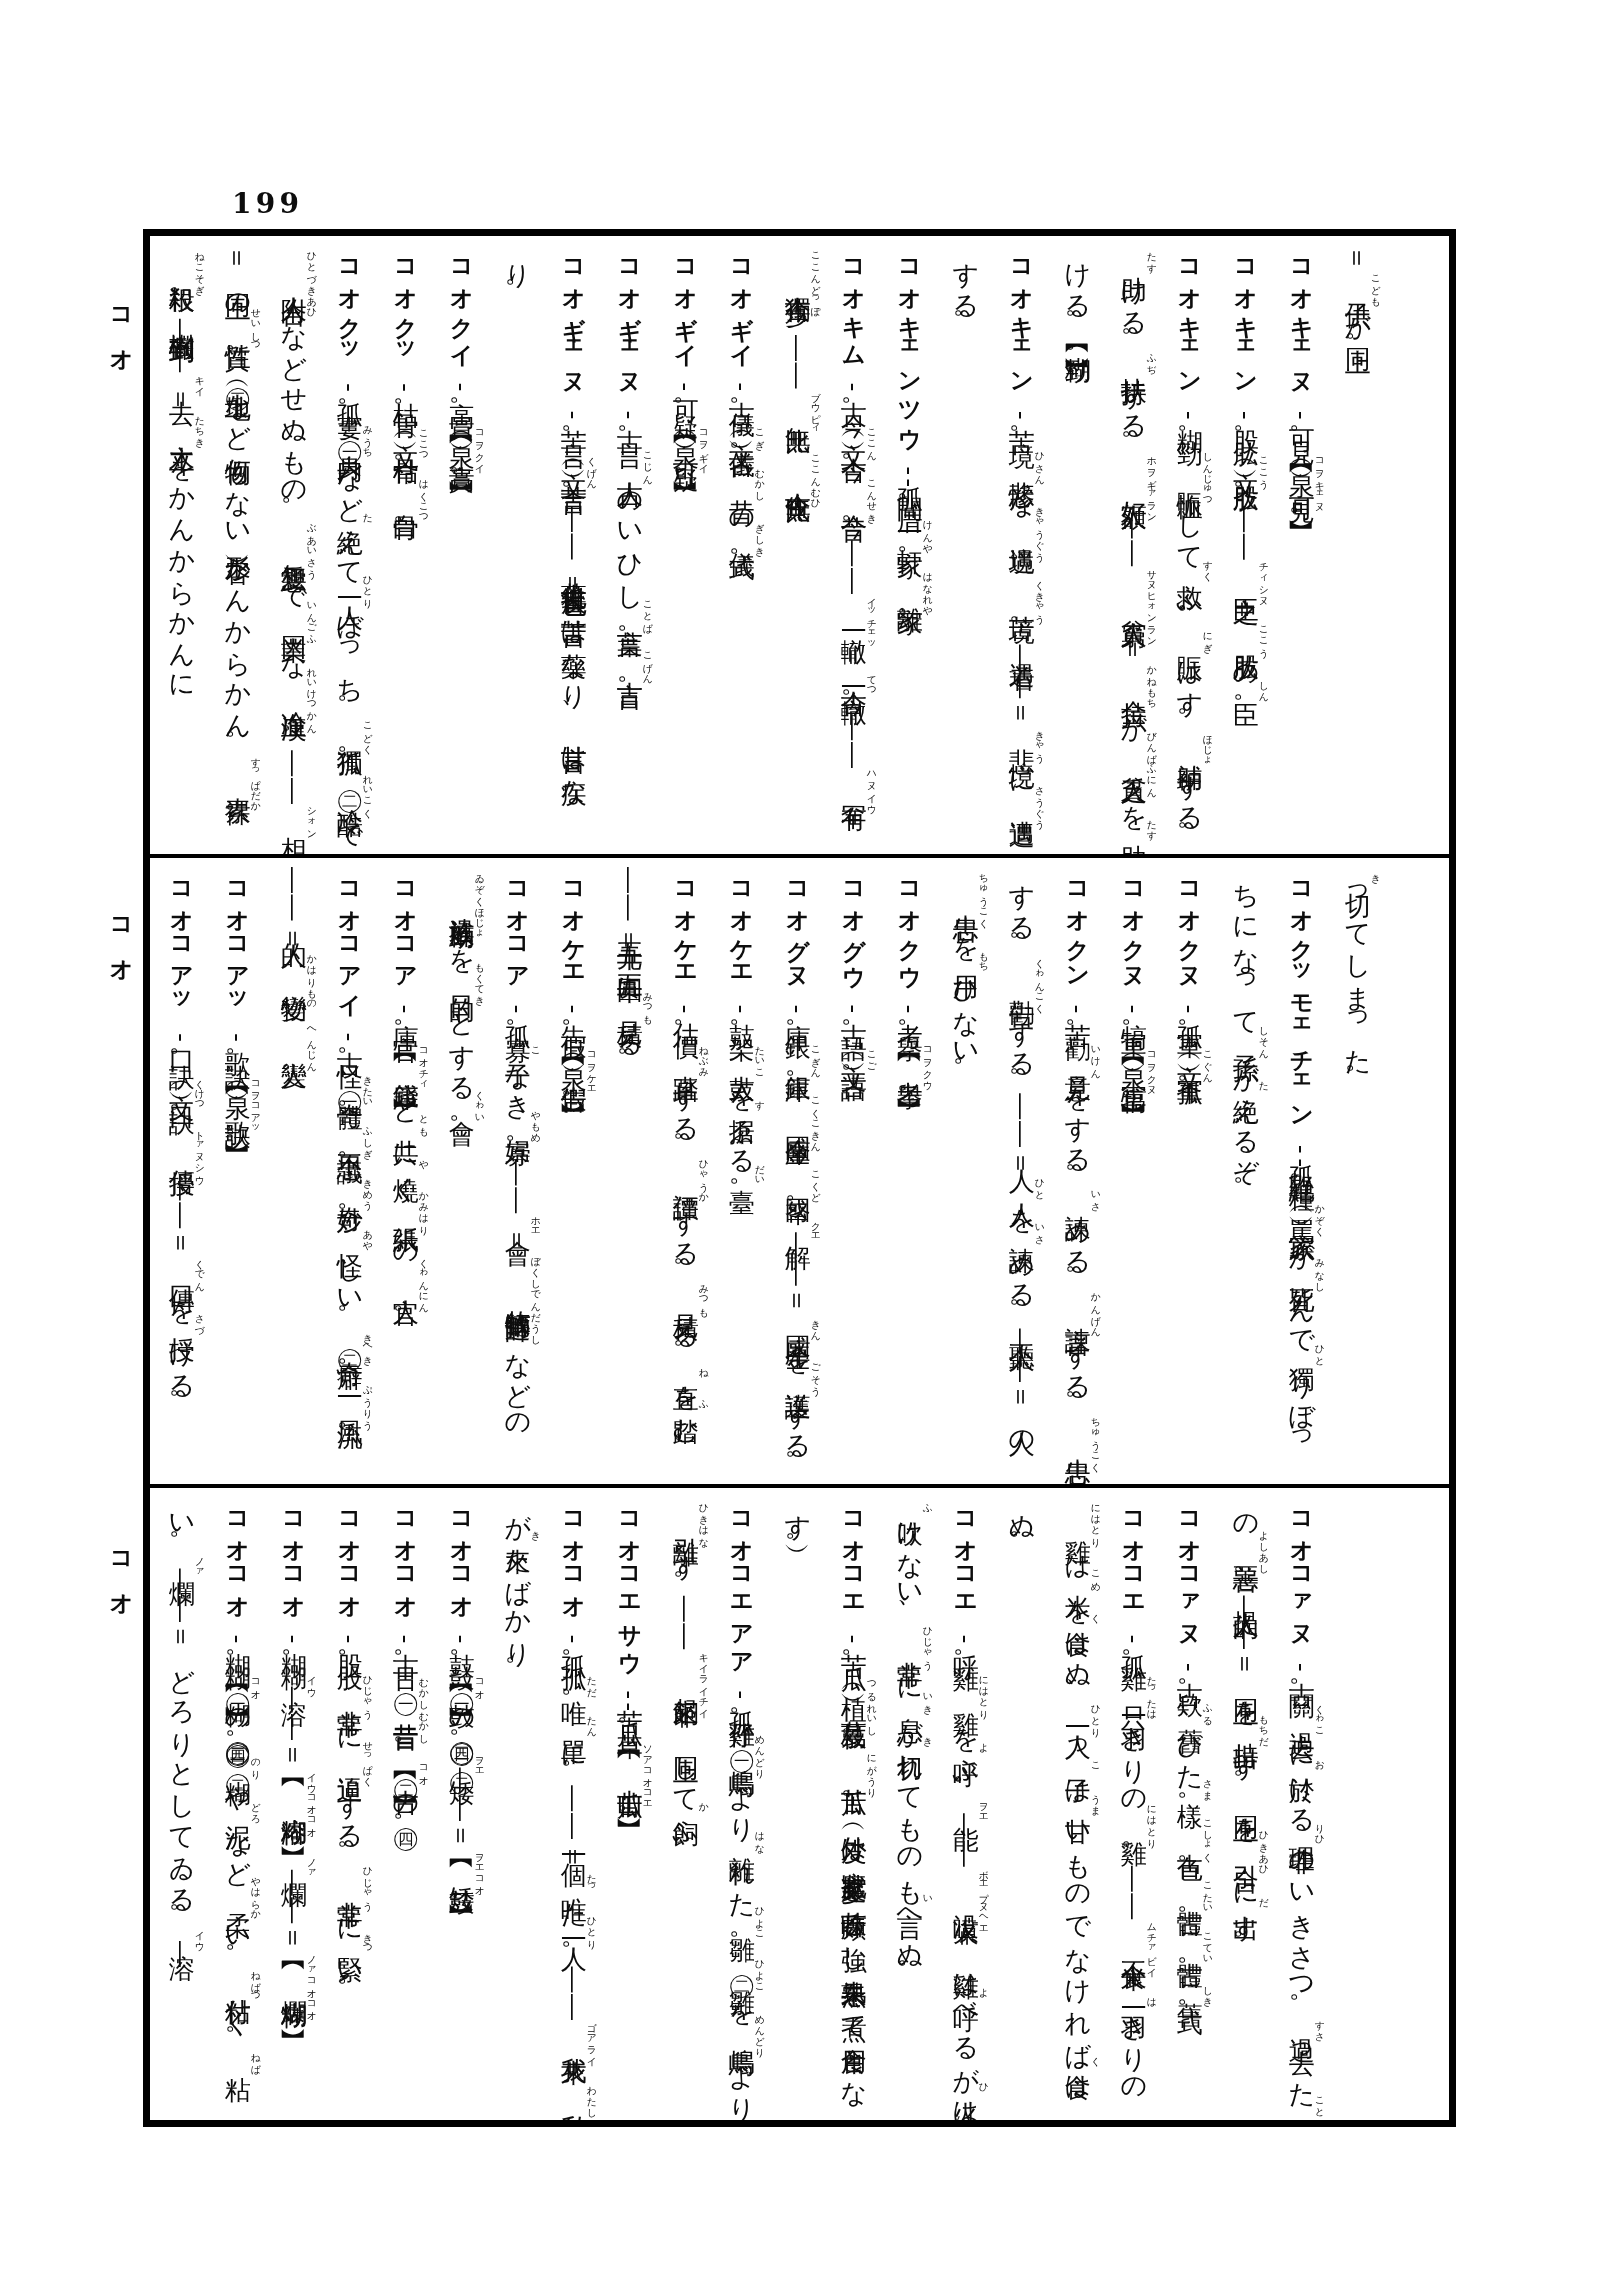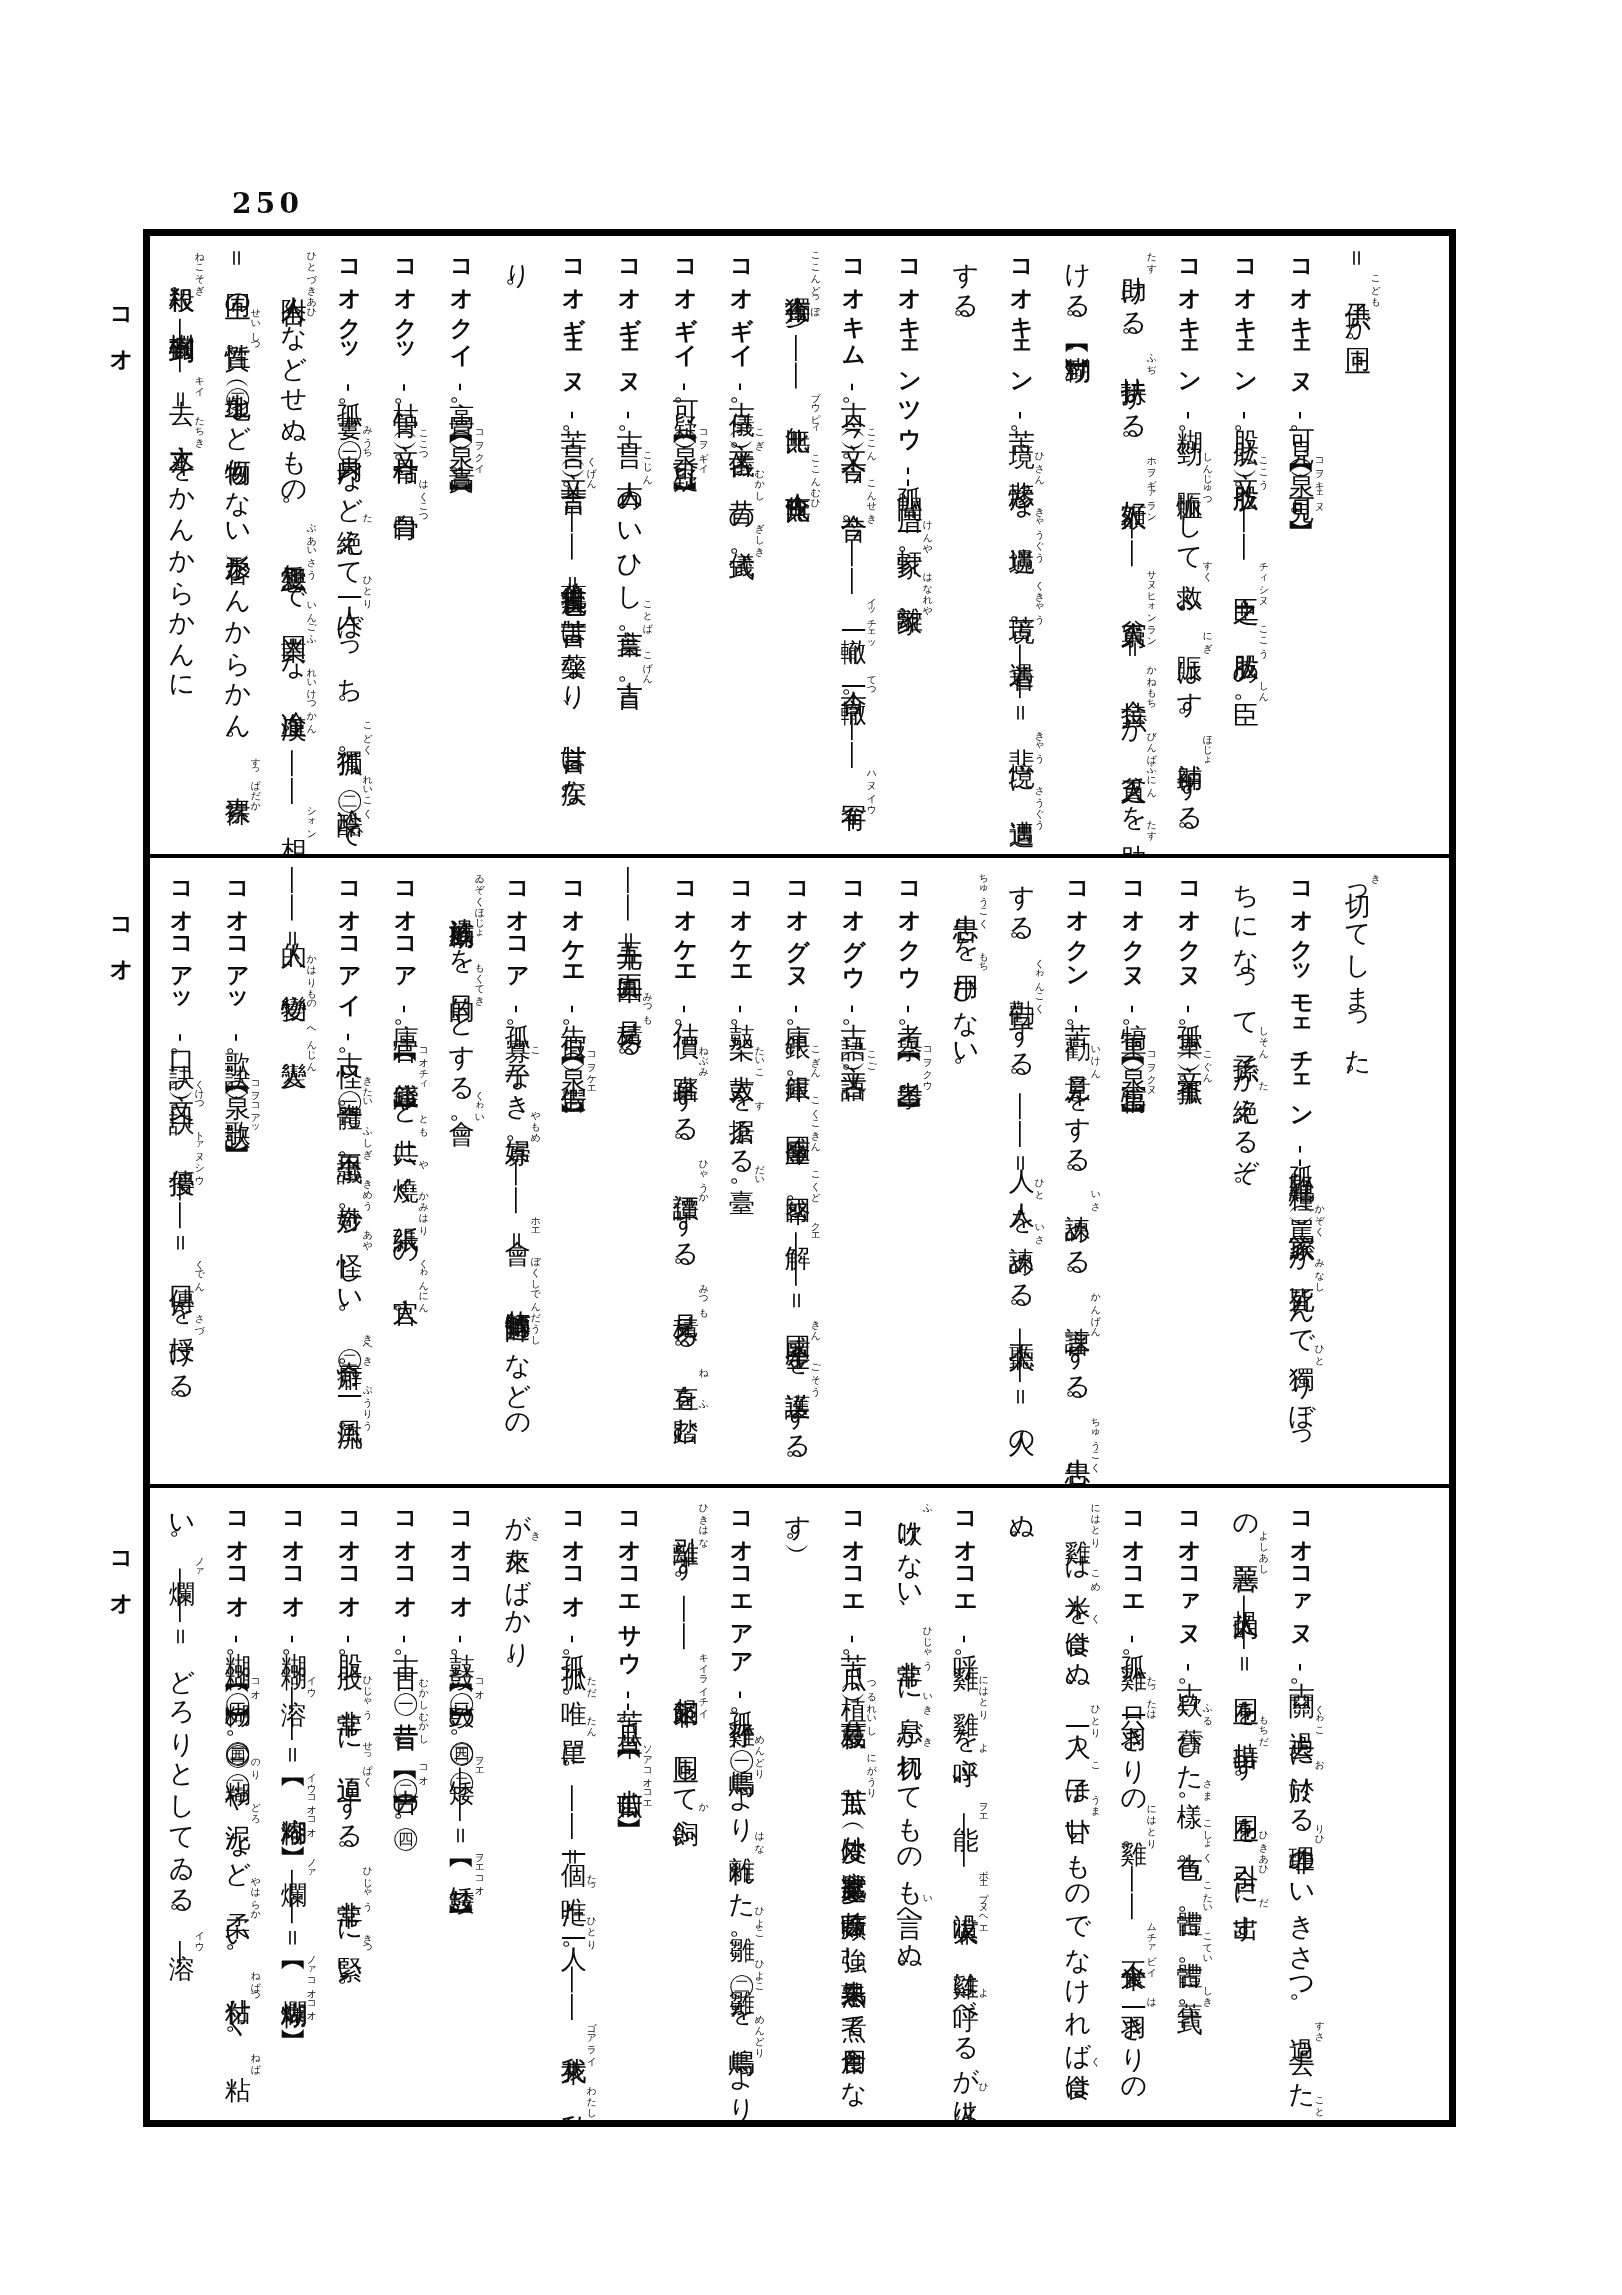--- a/index.html
+++ b/index.html
@@ -12,21 +12,21 @@
   .band-inner{writing-mode:vertical-rl;height:100%;}
   .entry{font-family:"DejaVu Serif",serif;font-size:26px;line-height:56px;letter-spacing:1.6px;}
   .head{font-family:"DejaVu Sans",sans-serif;font-weight:bold;font-size:23px;}
   ruby{ruby-align:center;}
   rt{font-size:9.8px;font-family:"DejaVu Serif",serif;letter-spacing:0;font-weight:normal;}
 </style>
 </head>
 <body>
 
 <div class="page">
-  <div class="page-number">250</div>
+  <div class="page-number">199</div>
 
   <div class="margin-label" style="top:293px;">コオ</div>
   <div class="margin-label" style="top:903px;">コオ</div>
   <div class="margin-label" style="top:1537px;">コオ</div>
 
   <div class="frame">
     <section class="band" style="height:622px;">
       <div class="band-inner">
           <div class="entry"><span>＝<ruby>子供<rt>こども</rt></ruby>が同上。</span></div>
           <div class="entry"><span class="head">コオキェヌ　</span><span>可-見。（泉）【<ruby>可見<rt>コヲキェヌ</rt></ruby>】。</span></div>

